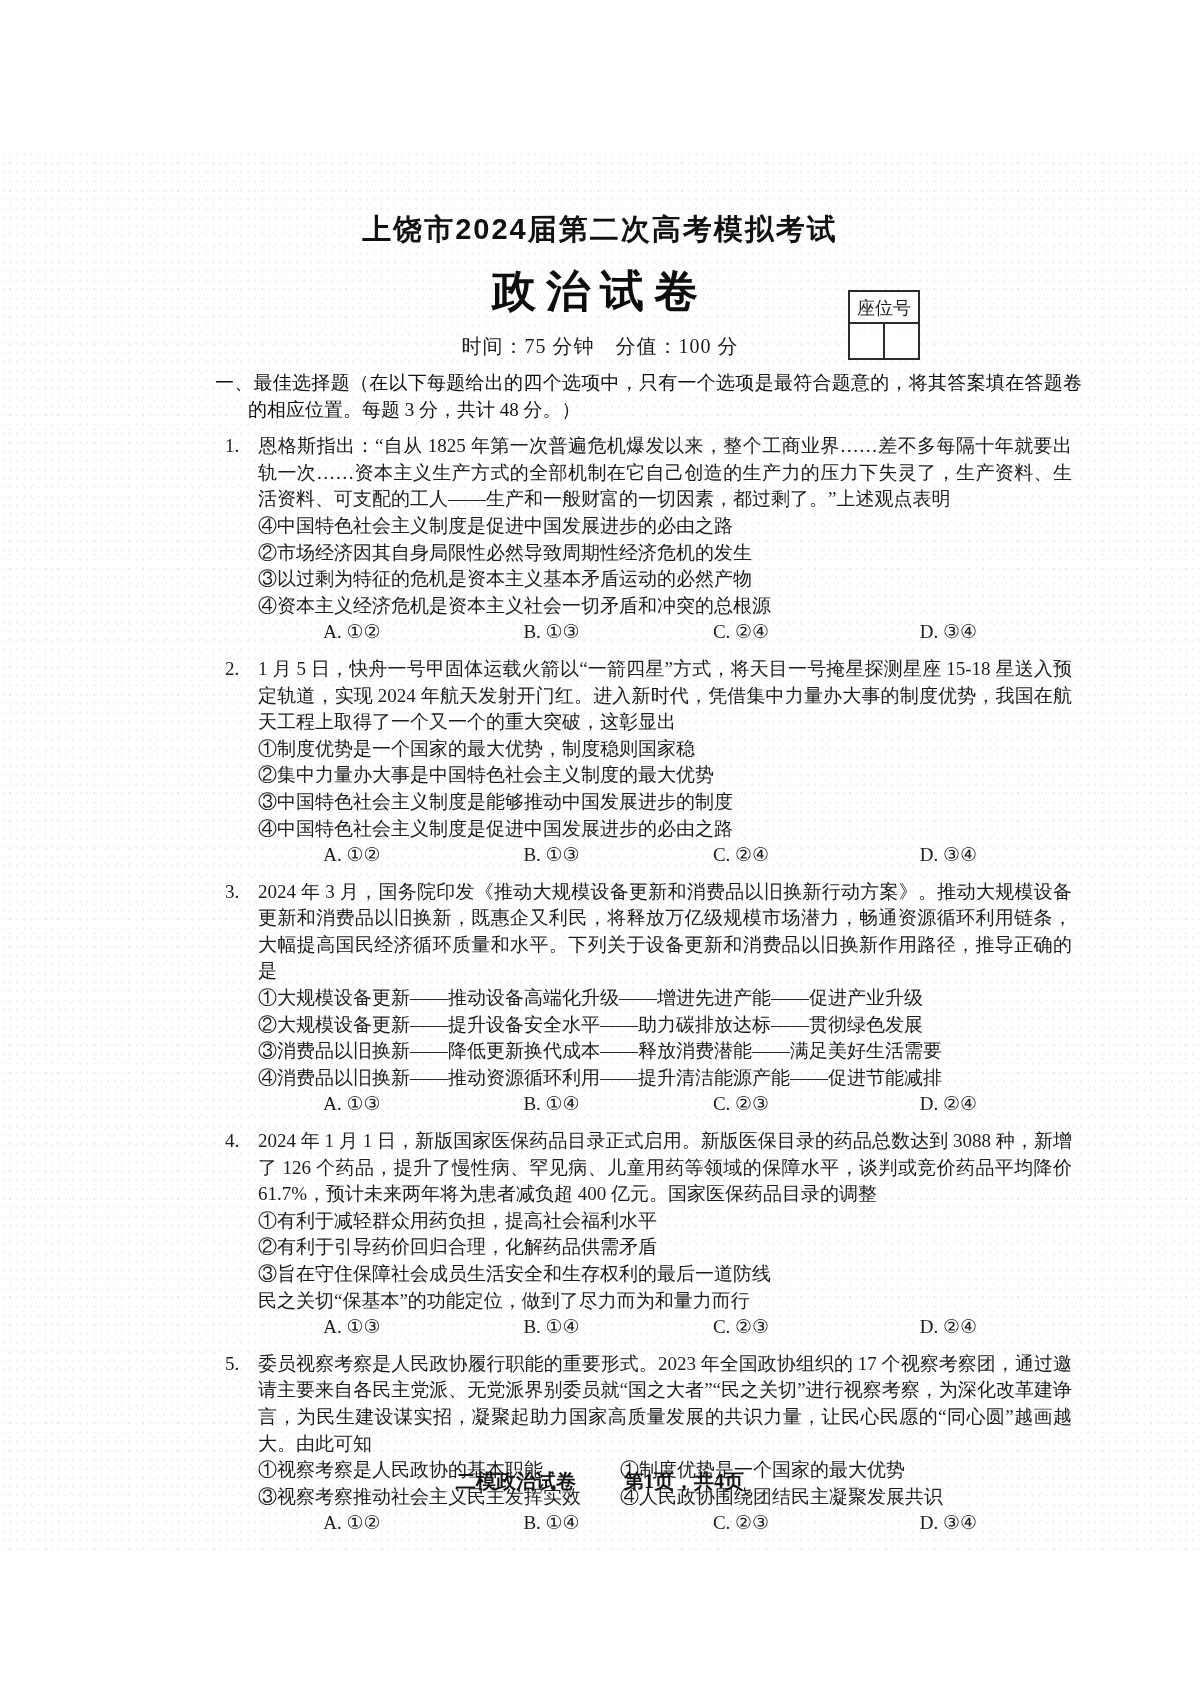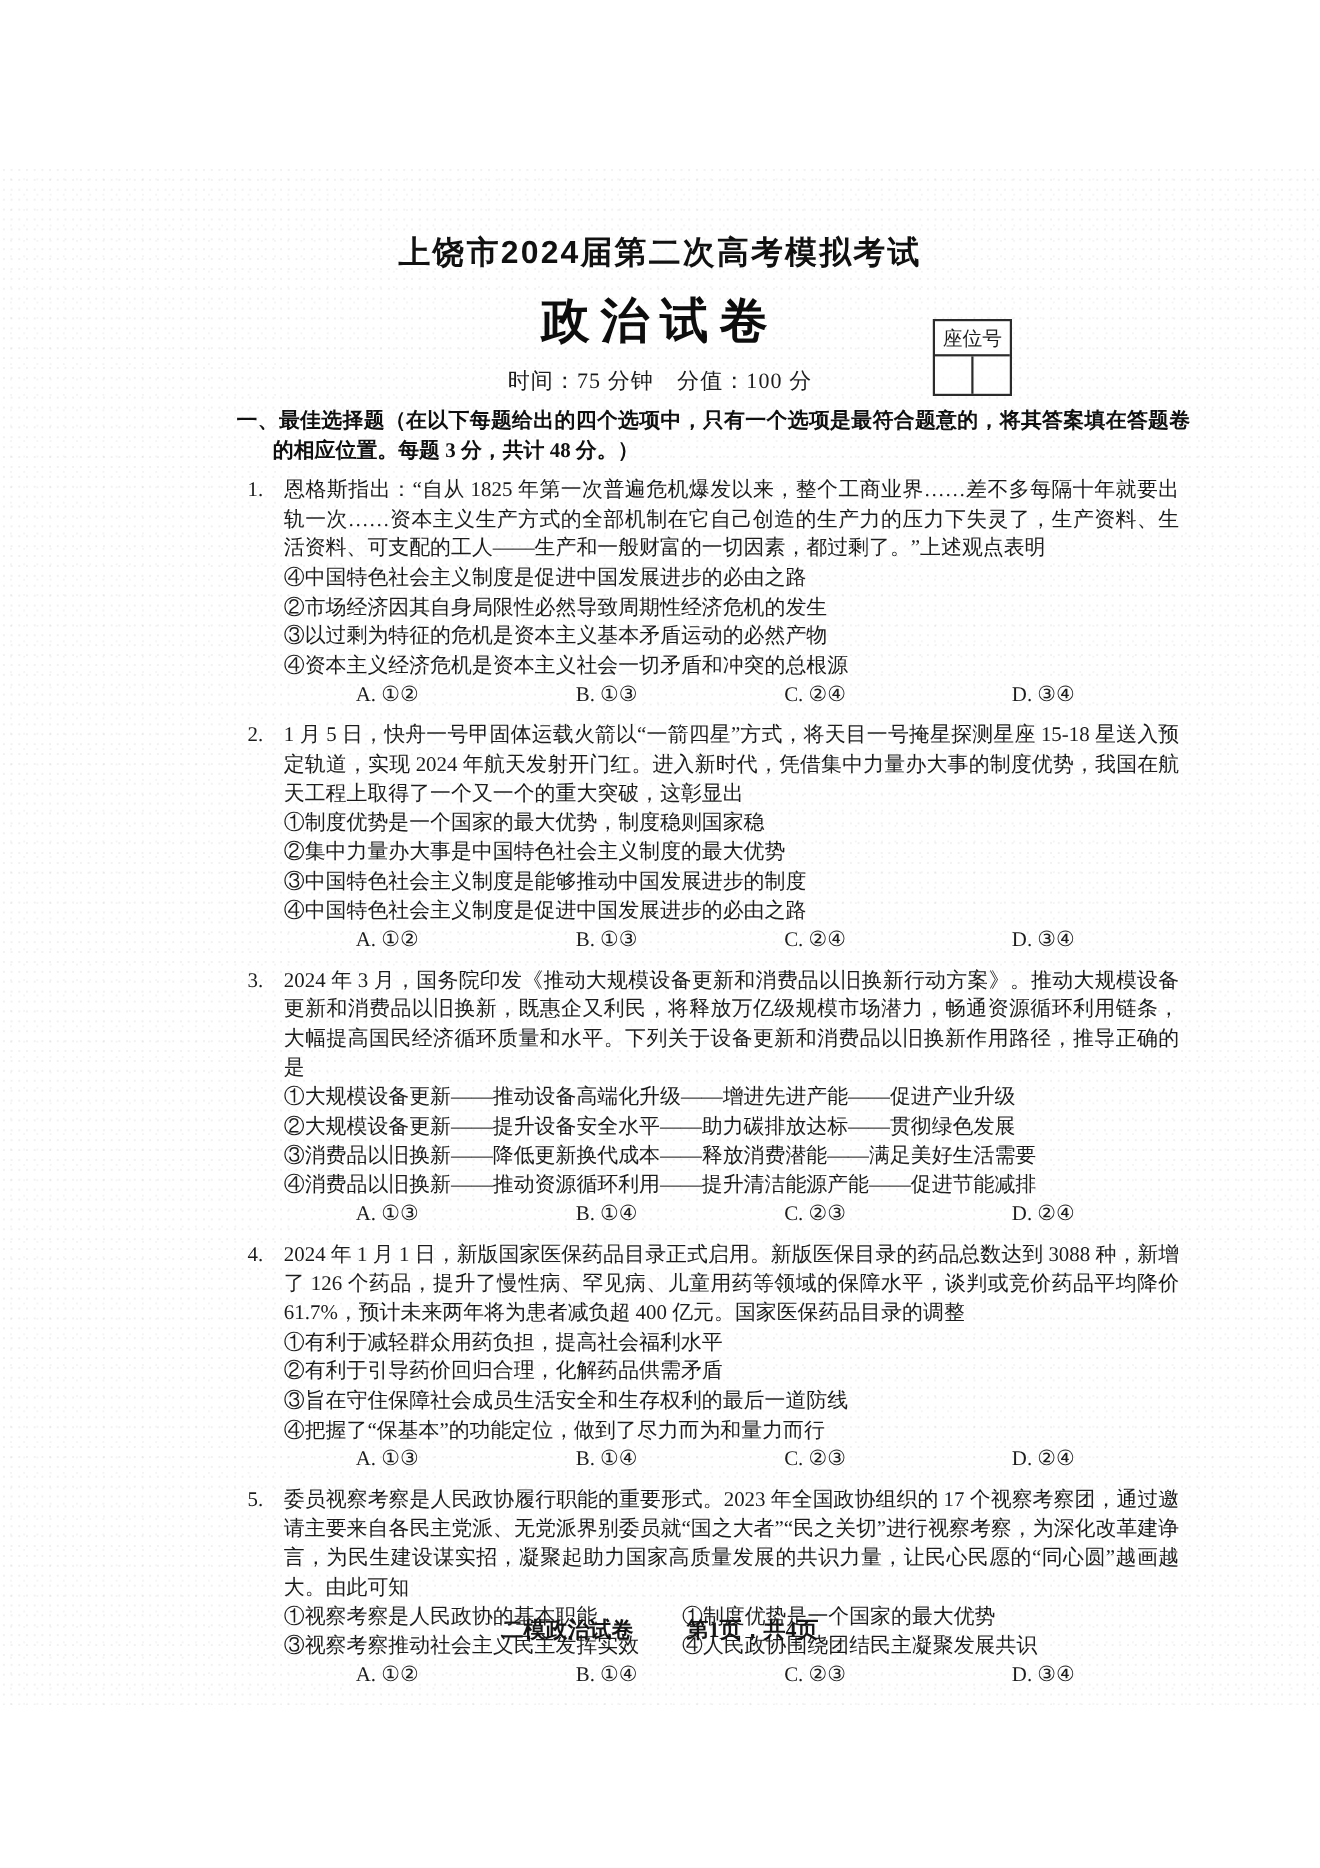--- a/index.html
+++ b/index.html
@@ -61,21 +61,21 @@
     letter-spacing: 1px;
   }
   .content {
     position: relative;
     margin: 10px 118px 0 215px;
     font-size: 19px;
     line-height: 26.6px;
     text-align: justify;
   }
   .section-heading {
-    font-weight: 700;
+    font-weight: 400;
     padding-left: 33px; text-indent: -33px;
     color: #101010;
   }
   .question { margin: 10px; }
   .q-stem { padding-left: 33px; text-indent: -33px; }
   .q-num { display: inline-block; width: 33px; text-indent: 0; }
   .q-items { padding-left: 33px; }
   .q-item { text-align: left; }
   .q-items.two-col {
     display: grid;
@@ -171,21 +171,21 @@
   </div>
 
   <div class="question">
     <div class="q-stem">
       <span class="q-num">4.</span><span class="q-text">2024 年 1 月 1 日，新版国家医保药品目录正式启用。新版医保目录的药品总数达到 3088 种，新增了 126 个药品，提升了慢性病、罕见病、儿童用药等领域的保障水平，谈判或竞价药品平均降价 61.7%，预计未来两年将为患者减负超 400 亿元。国家医保药品目录的调整</span>
     </div>
     <div class="q-items">
             <div class="q-item">①有利于减轻群众用药负担，提高社会福利水平</div>
             <div class="q-item">②有利于引导药价回归合理，化解药品供需矛盾</div>
             <div class="q-item">③旨在守住保障社会成员生活安全和生存权利的最后一道防线</div>
-            <div class="q-item">④把握了“保基本”的功能定位，做到了尽力而为和量力而行</div>
+            <div class="q-item">民之关切“保基本”的功能定位，做到了尽力而为和量力而行</div>
           </div>
     <div class="q-options">
             <span class="q-opt">A. ①③</span>
             <span class="q-opt">B. ①④</span>
             <span class="q-opt">C. ②③</span>
             <span class="q-opt">D. ②④</span>
           </div>
   </div>
 
   <div class="question">

